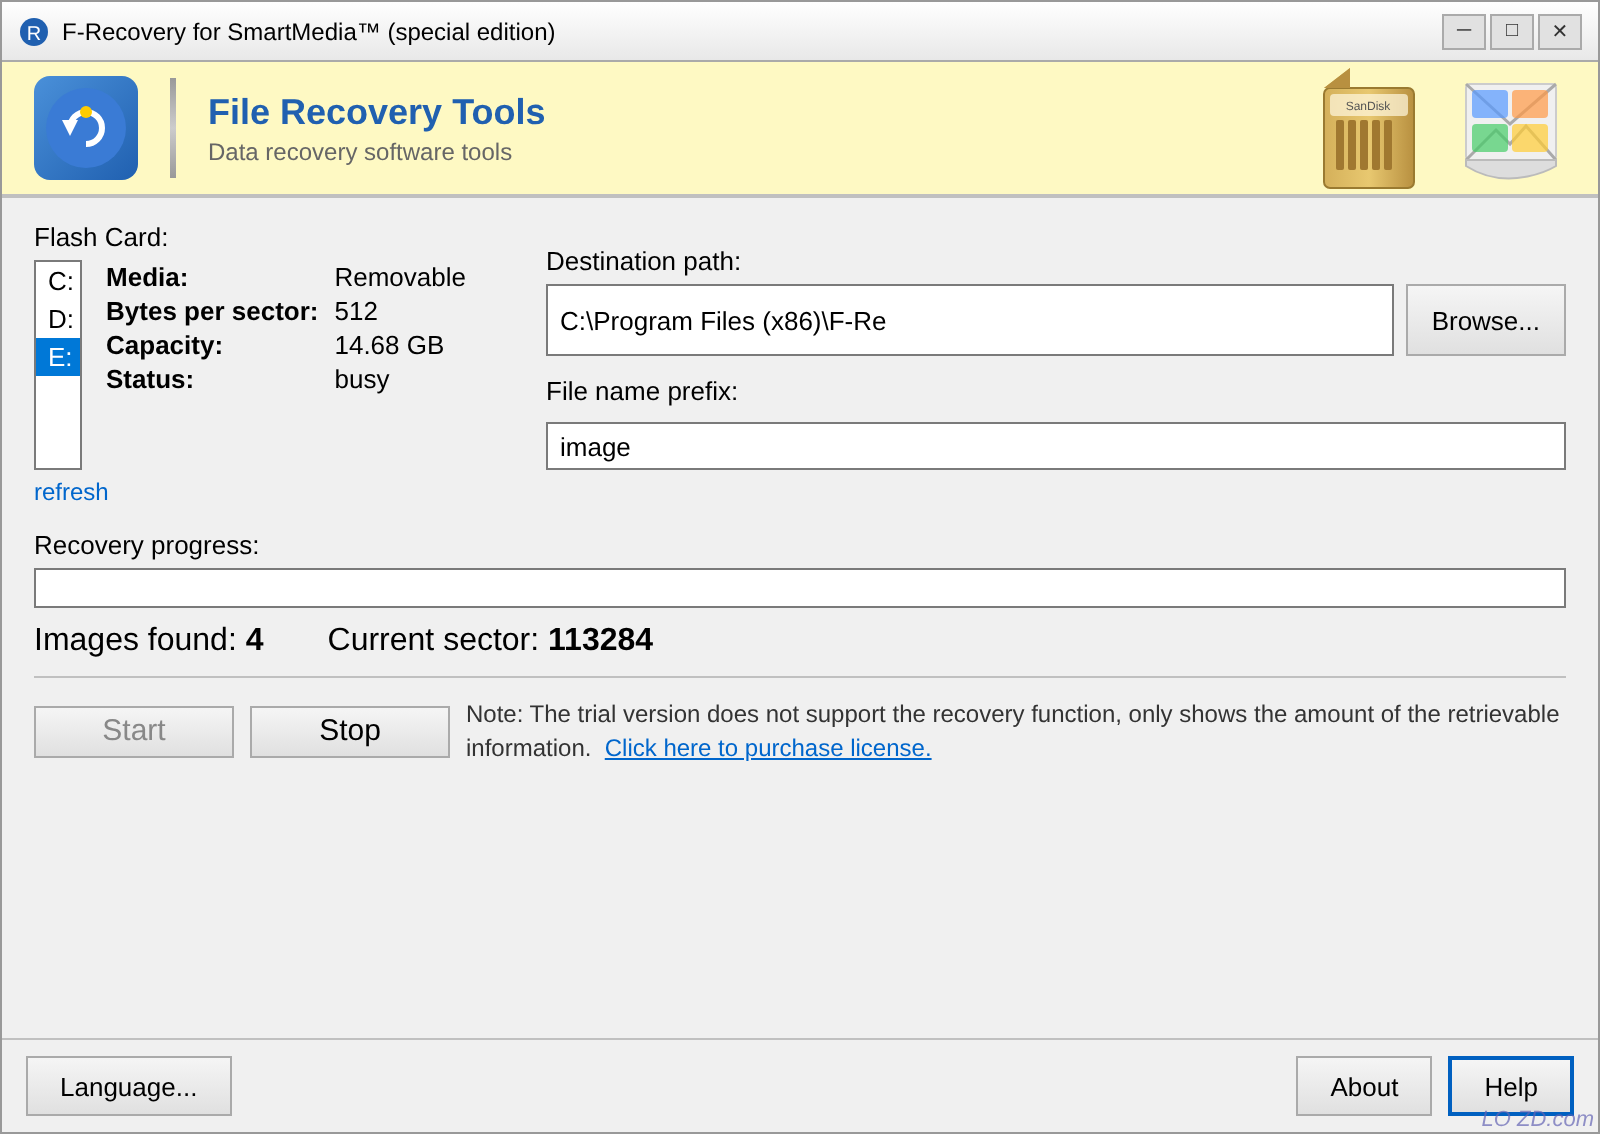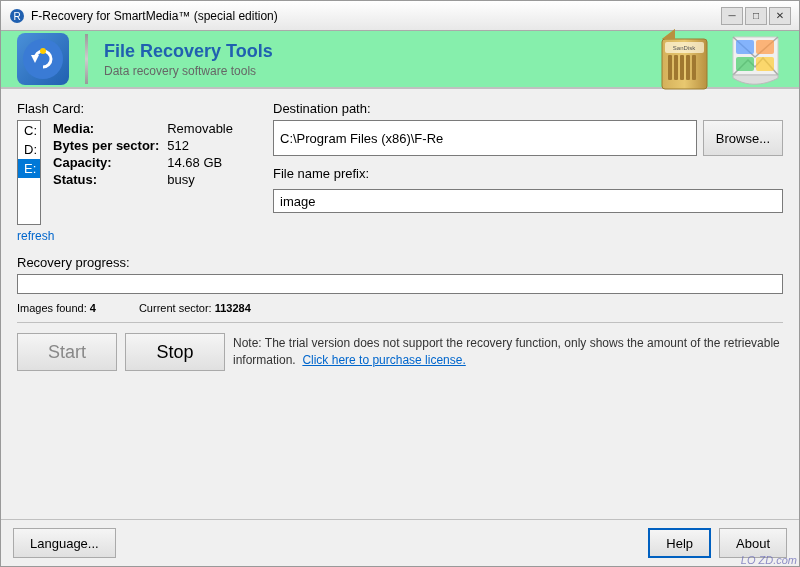--- a/index.html
+++ b/index.html
@@ -61,27 +61,27 @@
       cursor: pointer;
       font-size: 10px;
       display: flex;
       align-items: center;
       justify-content: center;
       color: #333;
     }
 
     
     .header-banner {
-      background: #86efac;
+      background: #fef9c3;
       border-bottom: 2px solid #c0c0c0;
       padding: 24px 16px;
       display: flex;
       align-items: center;
       justify-content: space-between;
-      height: 58px;
+      height: 68px;
     }
 
     .header-left {
       display: flex;
       align-items: center;
       gap: 12px;
     }
 
     .header-logo-icon {
       width: 52px;
@@ -140,20 +140,21 @@
       display: flex;
       gap: 36px;
     }
 
     .left-panel {
       width: 220px;
     }
 
     .right-panel {
       flex: 1;
+      margin-top: 12px;
     }
 
     
     .section-label {
       font-size: 13px;
       color: #000;
       margin-bottom: 4px;
     }
 
     .flash-card-area {
@@ -270,40 +271,40 @@
 
     .progress-bar-fill {
       height: 100%;
       background: linear-gradient(to right, #4a9fe0, #0060c0);
       width: 0%;
     }
 
     
     .status-row {
       display: flex;
-      gap: 43px;
+      gap: 32px;
       margin-top: 8px;
-      font-size: 11px;
+      font-size: 16px;
     }
 
     
     .action-row {
       display: flex;
       align-items: center;
       gap: 8px;
       margin-top: 10px;
     }
 
     .action-btn {
       width: 100px;
-      height: 38px;
+      height: 26px;
       background: linear-gradient(to bottom, #f5f5f5, #e0e0e0);
       border: 1px solid #aaa;
       cursor: pointer;
-      font-size: 18px;
+      font-size: 15px;
       color: #000;
     }
     .action-btn.disabled {
       color: #888;
       cursor: default;
     }
 
     .note-area {
       flex: 1;
       font-size: 12px;
@@ -530,18 +531,18 @@
         &nbsp;<span class="note-link">Click here to purchase license.</span>
       </div>
     </div>
   </div>
 
   <div class="footer">
     <div class="footer-left">
       <button class="footer-btn">Language...</button>
     </div>
     <div class="footer-right">
+      <button class="footer-btn">About</button>
       <button class="footer-btn help-btn">Help</button>
-      <button class="footer-btn">About</button>
       <span class="watermark">LO ZD.com</span>
     </div>
   </div>
 </div>
 
 </body></html>

